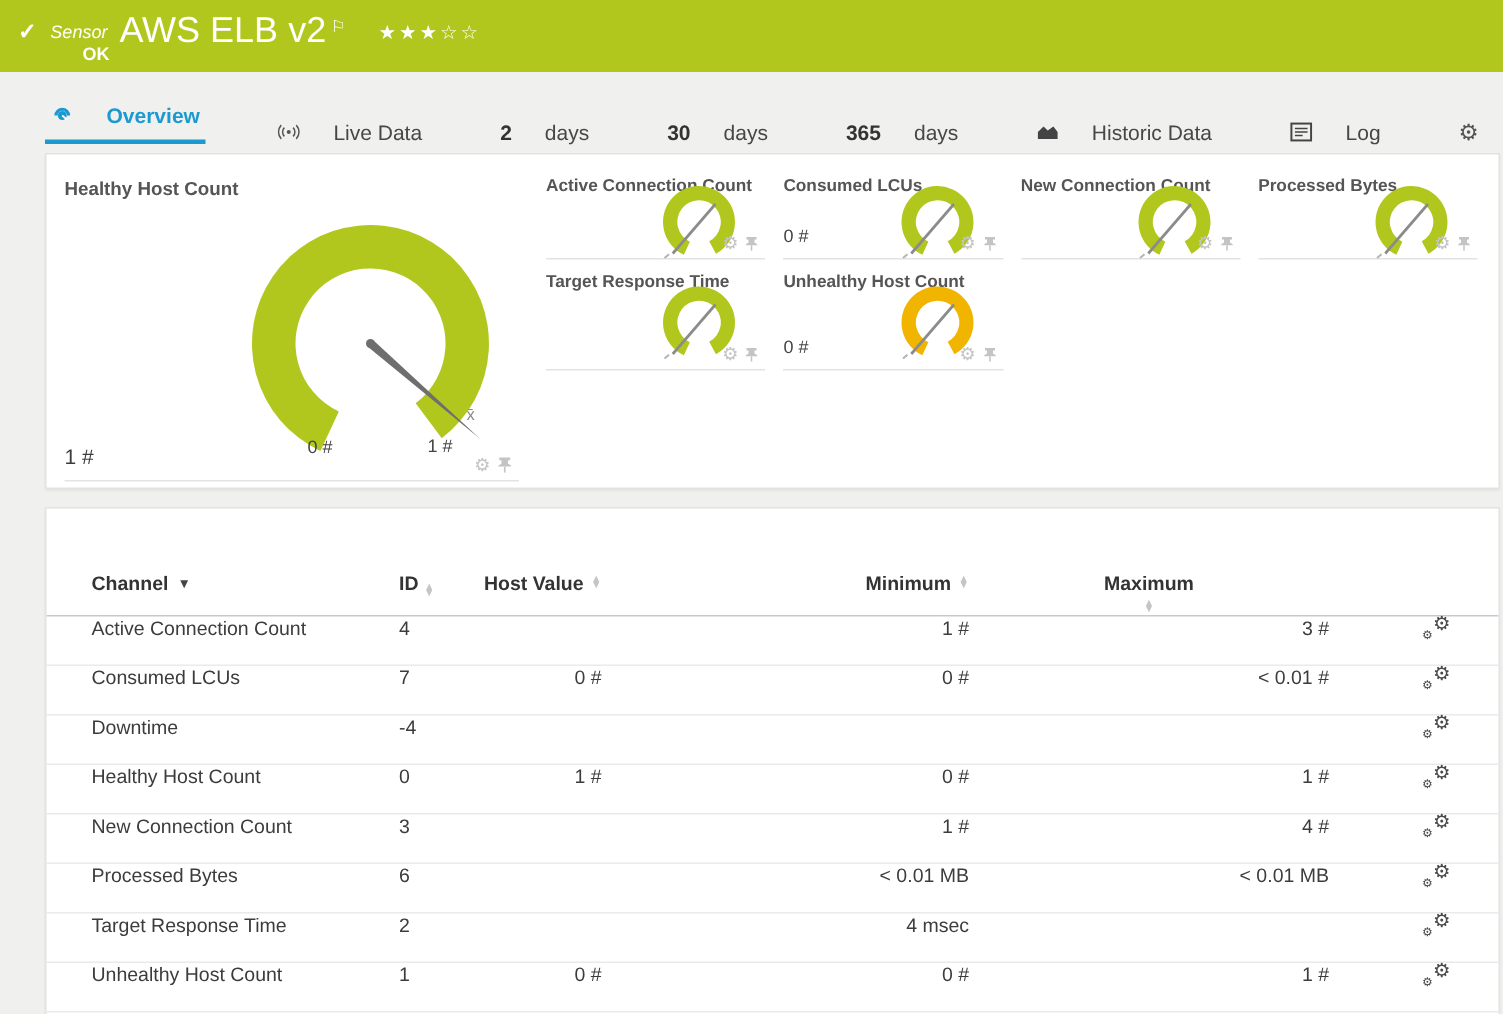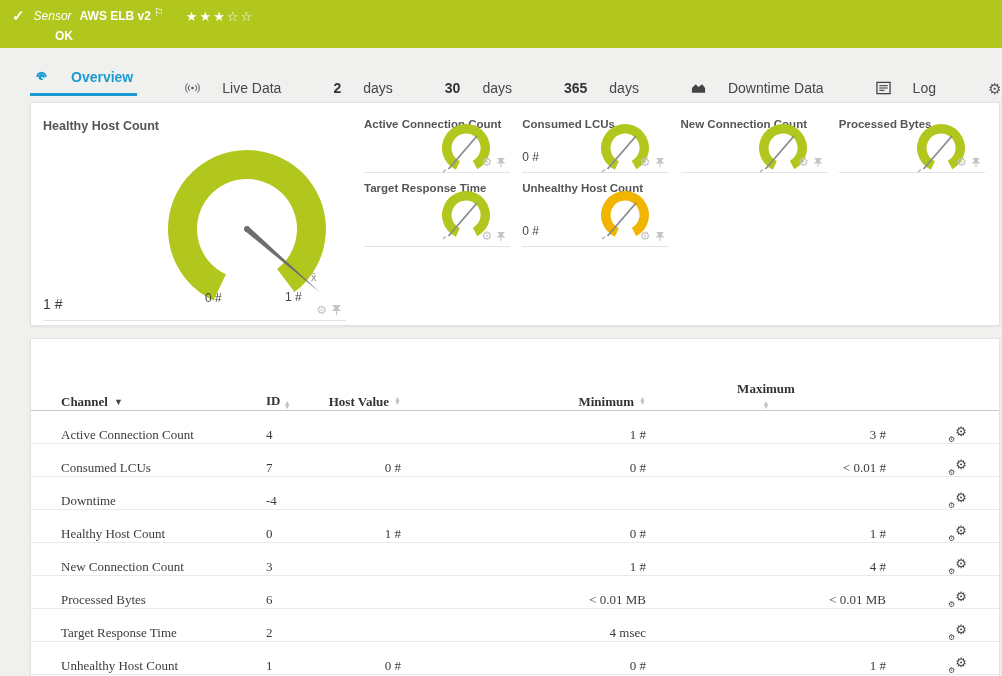--- a/index.html
+++ b/index.html
@@ -4,21 +4,21 @@
 <style>
   * { margin:0; padding:0; box-sizing:border-box; }
   html,body { width:1002px; height:676px; overflow:hidden; background:#f0f0ee;
               font-family:"Liberation Sans", sans-serif; }
 
   
   .banner { height:48px; padding:7px 10px 0 12px; color:#fff; position:relative; }
   .banner-line1 { display:flex; align-items:center; }
   .check { font-size:15px; font-weight:bold; margin-right:9px; }
   .kind { font-style:italic; font-size:12px; margin-right:8px; }
-  .sname { font-size:12px; font-weight:bold; }
+  .sname { font-size:24px; font-weight:normal; }
   .flag { font-size:11px; vertical-align:super; margin-left:3px; position:relative; top:-4px; }
   .stars { margin-left:22px; font-size:13px; letter-spacing:2px; }
   .status-ok { position:absolute; left:55px; top:29px; font-size:12px; font-weight:bold; }
 
   
   .tabbar { height:48px; display:flex; align-items:flex-end; padding:0 6px 0 30px; }
   .tab { display:flex; align-items:center; gap:22px; font-size:14px; color:#474747;
          padding:8px 4px 0 4px; margin-right:44px; cursor:pointer; white-space:nowrap; }
   .tab:last-child { margin-right:0; }
   .tab.active { color:#1b9ad2; border-bottom:3px solid #1b9ad2; padding-bottom:8px; font-weight:bold; }
@@ -49,22 +49,22 @@
   .s-cell { position:relative; border-bottom:1px solid #e3e3e3; }
   .s-cell.empty { border-bottom:none; }
   .s-cell .g-title { position:absolute; left:0; top:5px; }
   .s-cell .gauge-svg { position:absolute; right:12px; top:9px; }
   .s-cell.r2 .g-title { top:9px; }
   .s-cell.r2 .gauge-svg { top:16px; }
   .s-val { position:absolute; left:0; bottom:8px; font-size:12px; color:#444; }
 
   
   .tablecard { padding-top:42px; min-height:345px; }
-  .trow { display:flex; align-items:flex-end; height:33px; border-bottom:1px solid #eaeaea;
-          padding:0 18px 0 30px; font-size:13px; color:#3c3c3c;font-family:Liberation Serif, serif; }
+  .trow { display:flex; align-items:flex-start; height:33px; border-bottom:1px solid #eaeaea;
+          padding:0 18px 0 30px; font-size:13px; color:#3c3c3c; }
   .thead { height:30px; font-weight:bold; color:#333; border-bottom:1px solid #c9c9c9; }
   .c-ch  { width:205px; display:flex; align-items:center; gap:6px; }
   .c-id  { width:50px; }
   .c-lv  { width:85px; text-align:right; }
   .c-min { width:245px; text-align:right; }
   .c-max { width:240px; text-align:right;flex-direction:column; }
   .c-set { flex:1; display:flex; justify-content:flex-end; padding-right:14px; }
   .thead .c-lv, .thead .c-min, .thead .c-max { display:flex; justify-content:flex-end; align-items:center; gap:5px; }
   .sort-active { font-size:9px; color:#444; }
   .sort-idle { display:inline-flex; flex-direction:column; line-height:0.55; font-size:7px; color:#c5c5c5; }
@@ -114,21 +114,21 @@
     <span>days</span>
   </div>
   <div class="tab">
     <span class="num">365</span>
     <span>days</span>
   </div>
   <div class="tab">
     <svg class="ticon" viewBox="0 0 16 14">
       <path d="M1 12 V7 l4-4 3 3 4-3 3 4 v5 Z" fill="#444"></path>
     </svg>
-    <span>Downtime Data</span>
+    <span>Historic Data</span>
   </div>
   <div class="tab">
     <svg class="ticon" viewBox="0 0 16 14">
       <rect x="1" y="1" width="14" height="12" fill="none" stroke="#444" stroke-width="1.4"></rect>
       <line x1="3.5" y1="4.5" x2="12.5" y2="4.5" stroke="#444" stroke-width="1.2"></line>
       <line x1="3.5" y1="7" x2="12.5" y2="7" stroke="#444" stroke-width="1.2"></line>
       <line x1="3.5" y1="9.5" x2="9" y2="9.5" stroke="#444" stroke-width="1.2"></line>
     </svg>
     <span>Log</span>
   </div>

